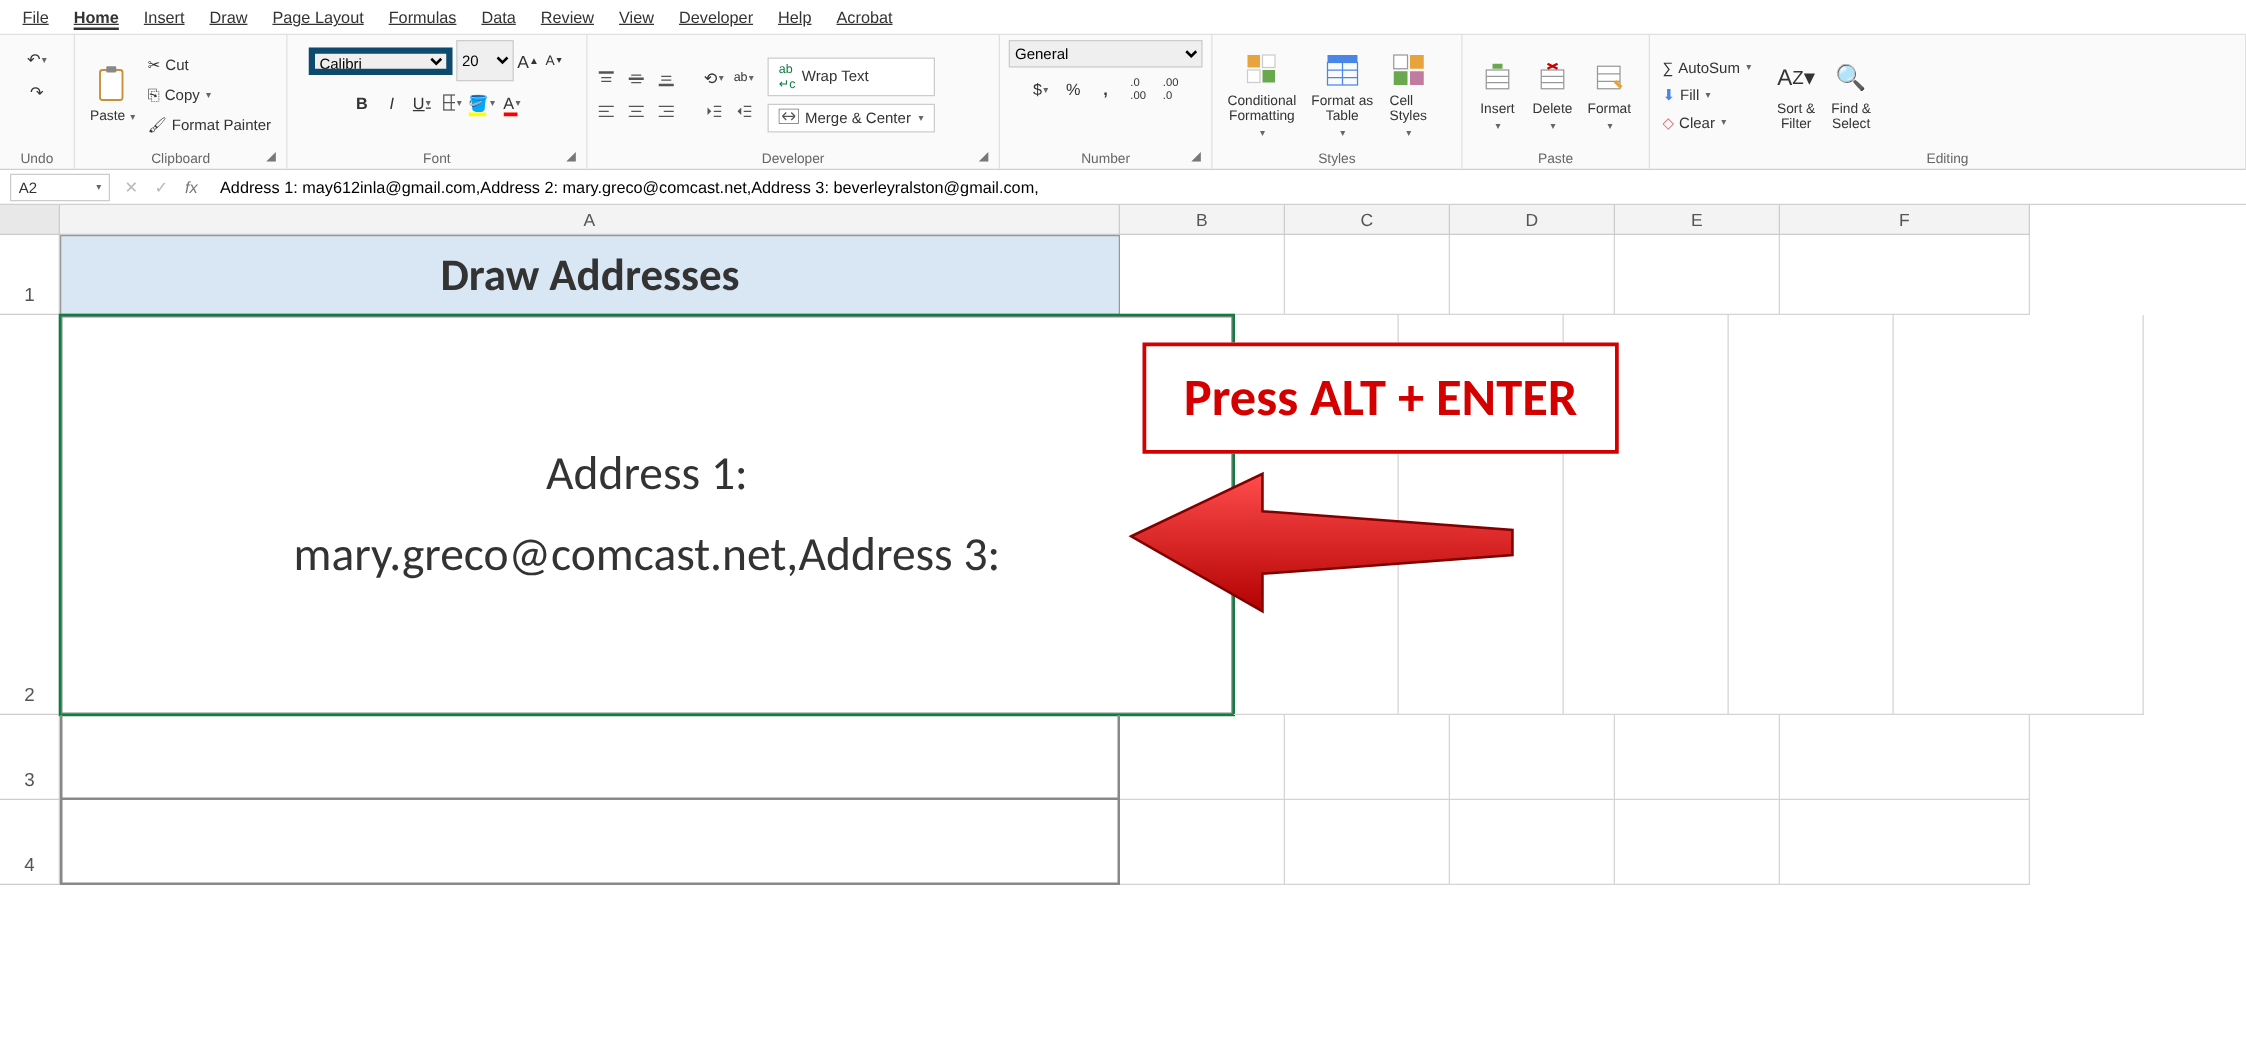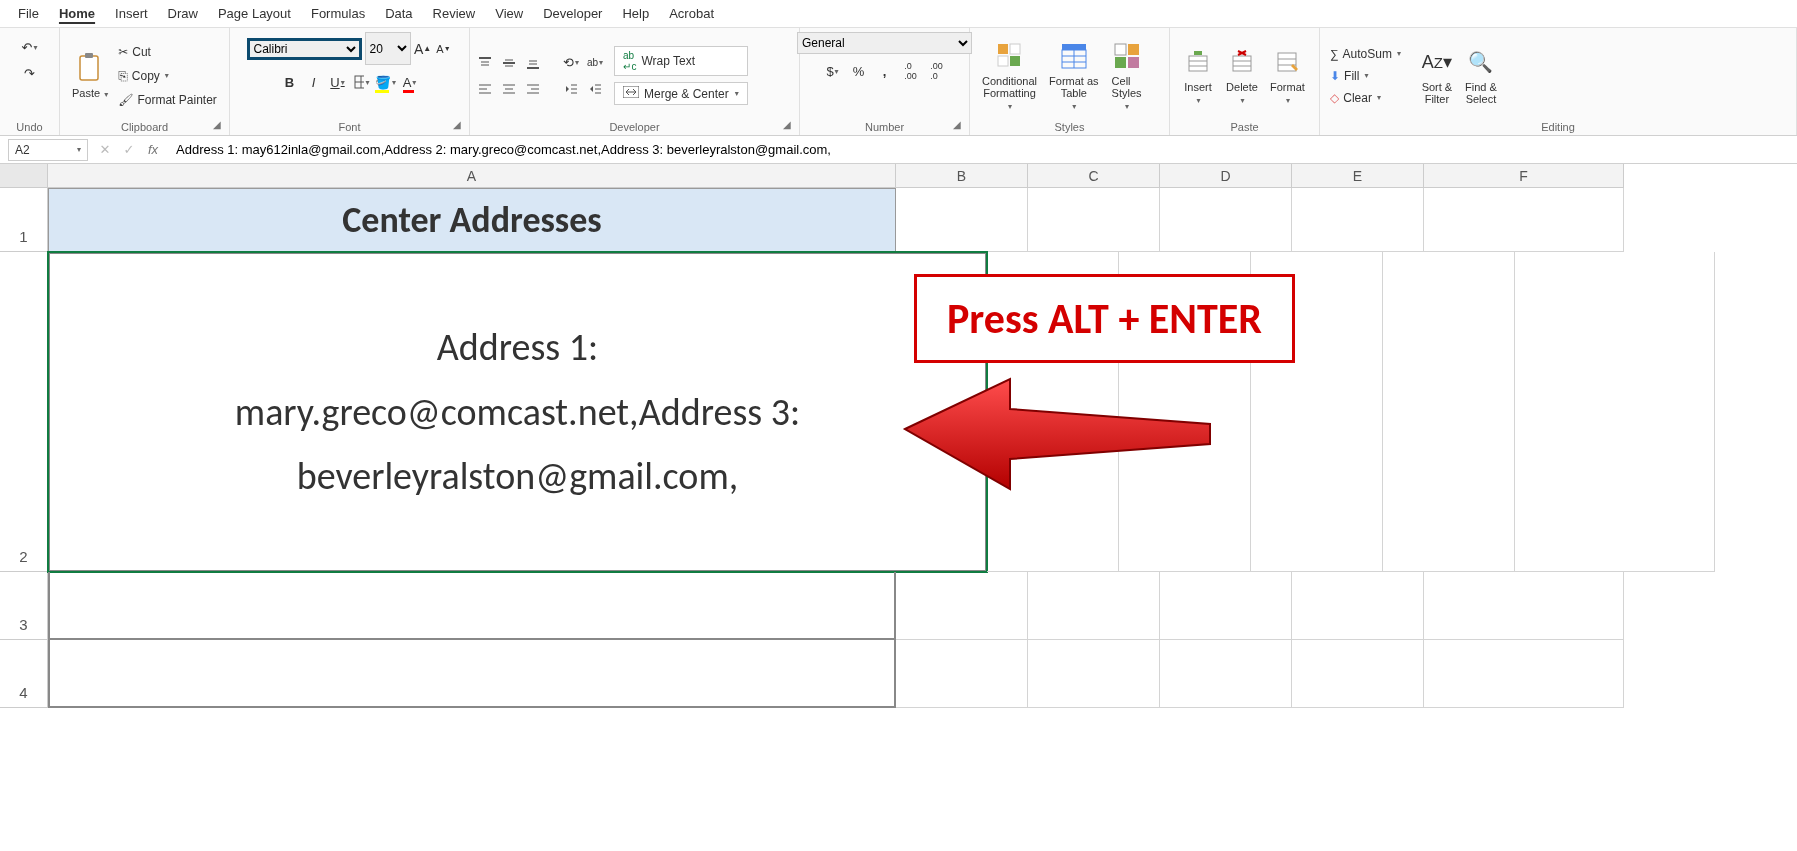--- a/index.html
+++ b/index.html
@@ -1,41 +1,41 @@
 <!DOCTYPE html>
 <html><head>
 <meta charset="utf-8">
 <style>
 * { box-sizing: border-box; margin: 0; padding: 0; }
 body { font-family: "Segoe UI", Arial, sans-serif; font-size: 12px; background: #fff; color: #333; overflow: hidden; width: 1797px; height: 851px; }
 
 
-.menubar { display: flex; align-items: center; height: 28px; padding: 0 8px; background: #fff; border-bottom: 1px solid #e0e0e0; }
+.menubar { display: flex; align-items: center; height: 28px; padding: 0 8px; background: #fff; border-bottom: 1px solid #e0e0e0; text-decoration: underline; }
 .menubar .tab { padding: 4px 10px; font-size: 13px; cursor: pointer; }
 .menubar .tab.active { text-decoration: underline; text-underline-offset: 4px; text-decoration-thickness: 2px; font-weight: 600; }
 
 
 .ribbon { display: flex; height: 108px; background: #fafafa; border-bottom: 1px solid #d0d0d0; }
 .group { display: flex; flex-direction: column; border-right: 1px solid #e0e0e0; padding: 4px 6px 2px; position: relative; }
 .group-body { flex: 1; display: flex; align-items: center; }
 .group-label { font-size: 11px; text-align: center; color: #666; padding-top: 2px; }
 .dlg-launcher { position: absolute; right: 4px; bottom: 4px; width: 12px; height: 12px; font-size: 10px; color: #777; }
 
 .vstack { display: flex; flex-direction: column; gap: 2px; }
 .hstack { display: flex; align-items: center; gap: 3px; }
 
 .bigbtn { display: flex; flex-direction: column; align-items: center; gap: 3px; padding: 2px 6px; font-size: 11px; cursor: pointer; }
 .bigbtn .ic { width: 32px; height: 32px; display: flex; align-items: center; justify-content: center; }
 .smallbtn { display: flex; align-items: center; gap: 4px; padding: 2px 4px; font-size: 12px; cursor: pointer; }
 .sq { width: 18px; height: 18px; display: inline-flex; align-items: center; justify-content: center; border: 1px solid transparent; cursor: pointer; font-size: 13px; }
 .dd { font-size: 8px; color: #666; margin-left: 1px; }
 
-select.fontname { width: 115px; height: 22px; font-size: 12px; border: 3px solid #0c4a6e; }
+select.fontname { width: 115px; height: 22px; font-size: 12px; border: 5px solid #0c4a6e; }
 select.fontsize { width: 46px; height: 33px; font-size: 12px; border: 1px solid #ccc; }
-select.numfmt { width: 175px; height: 22px; font-size: 12px; border: 1px solid #ccc; }
+select.numfmt { width: 155px; height: 22px; font-size: 12px; border: 1px solid #ccc; }
 
 .wrapbtn, .mergebtn { border: 1px solid #ccc; padding: 3px 8px; font-size: 12px; display: flex; align-items: center; gap: 5px; background: #fff; cursor: pointer; }
 
 
 .formulabar { display: flex; align-items: center; height: 28px; border-bottom: 1px solid #d0d0d0; background: #fff; }
 .namebox { width: 80px; height: 22px; border: 1px solid #ccc; margin-left: 8px; display: flex; align-items: center; padding: 0 6px; font-size: 12px; }
 .namebox .dd2 { margin-left: auto; font-size: 8px; color: #666; }
 .fb-icons { display: flex; align-items: center; gap: 6px; padding: 0 8px; color: #777; }
 .fb-input { flex: 1; padding: 0 6px; font-size: 13px; border: none; outline: none; }
 
@@ -403,33 +403,32 @@
     <div class="ch" style="width:200px">F</div>
   </div>
   <div class="rowheads">
     <div class="rh" style="height:64px">1</div>
     <div class="rh" style="height:320px">2</div>
     <div class="rh" style="height:68px">3</div>
     <div class="rh" style="height:68px">4</div>
   </div>
   <div class="cells">
     <div class="row">
-      <div class="cell hdrCell" style="width:848px;height:64px">Center Addresses</div>
+      <div class="cell hdrCell" style="width:848px;height:64px">Draw Addresses</div>
       <div class="cell" style="width:132px;height:64px"></div>
       <div class="cell" style="width:132px;height:64px"></div>
       <div class="cell" style="width:132px;height:64px"></div>
       <div class="cell" style="width:132px;height:64px"></div>
       <div class="cell" style="width:200px;height:64px"></div>
     </div>
     <div class="row">
       <div class="cell bigCell selOutline" style="width:939px;height:320px">
         <div>
           <div>Address 1:</div>
           <div>mary.greco@comcast.net,Address 3:</div>
-          <div>beverleyralston@gmail.com,</div>
         </div>
       </div>
       <div class="cell" style="width:132px;height:320px"></div>
       <div class="cell" style="width:132px;height:320px"></div>
       <div class="cell" style="width:132px;height:320px"></div>
       <div class="cell" style="width:132px;height:320px"></div>
       <div class="cell" style="width:200px;height:320px"></div>
     </div>
     <div class="row">
       <div class="cell" style="width:848px;height:68px;border-left:2px solid #888;border-right:2px solid #888;border-bottom:2px solid #888"></div>

